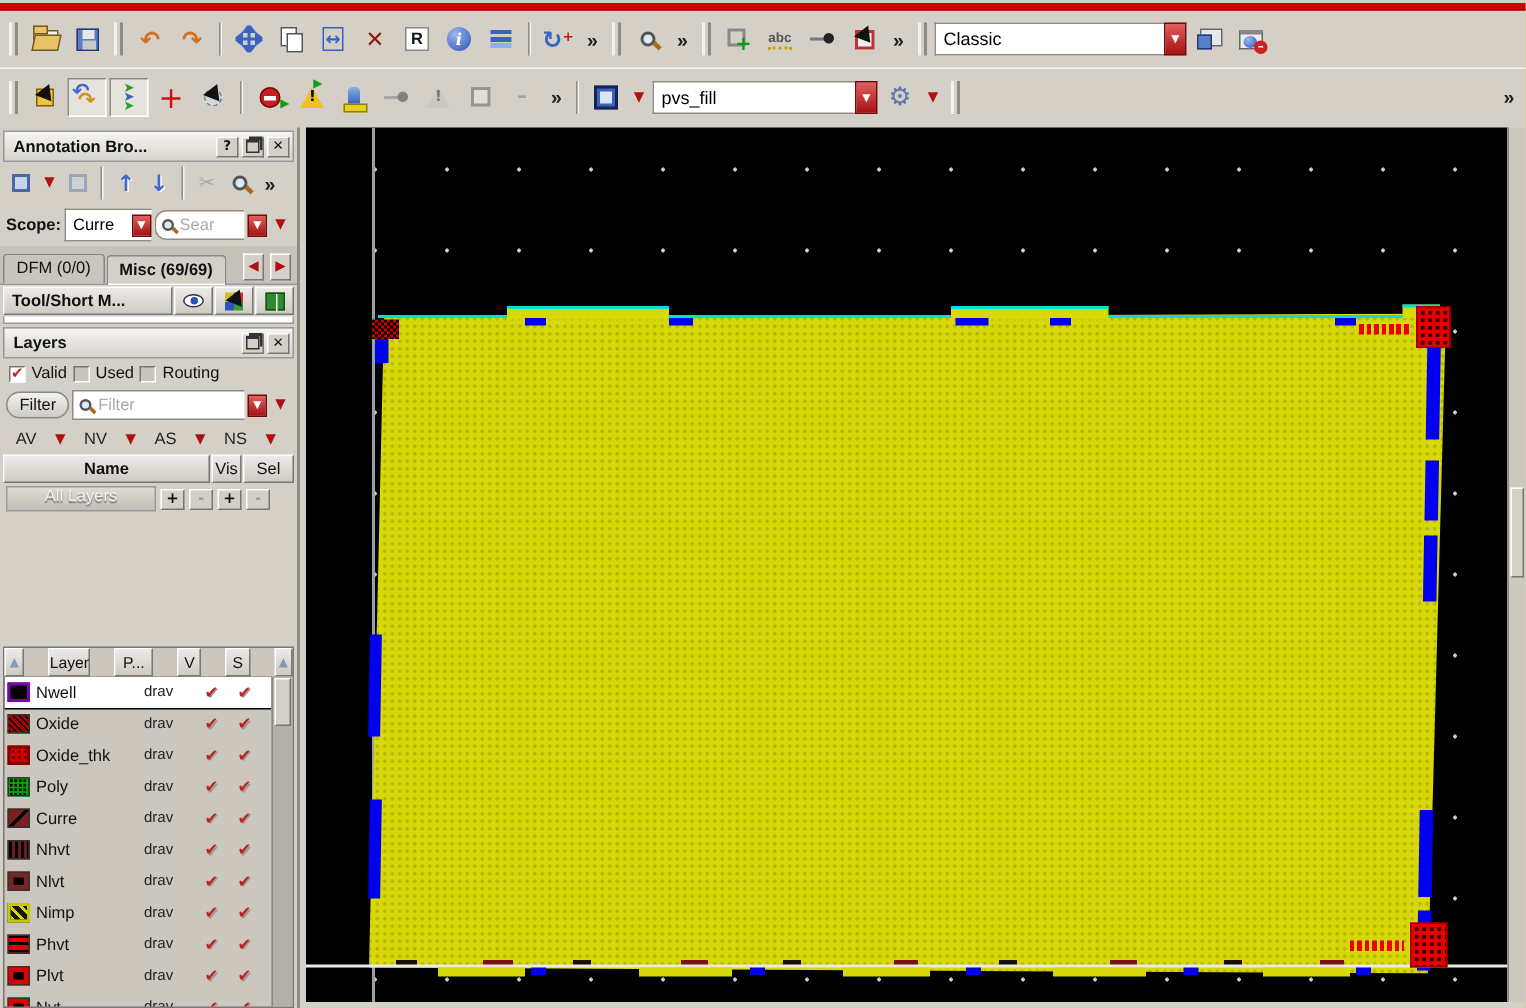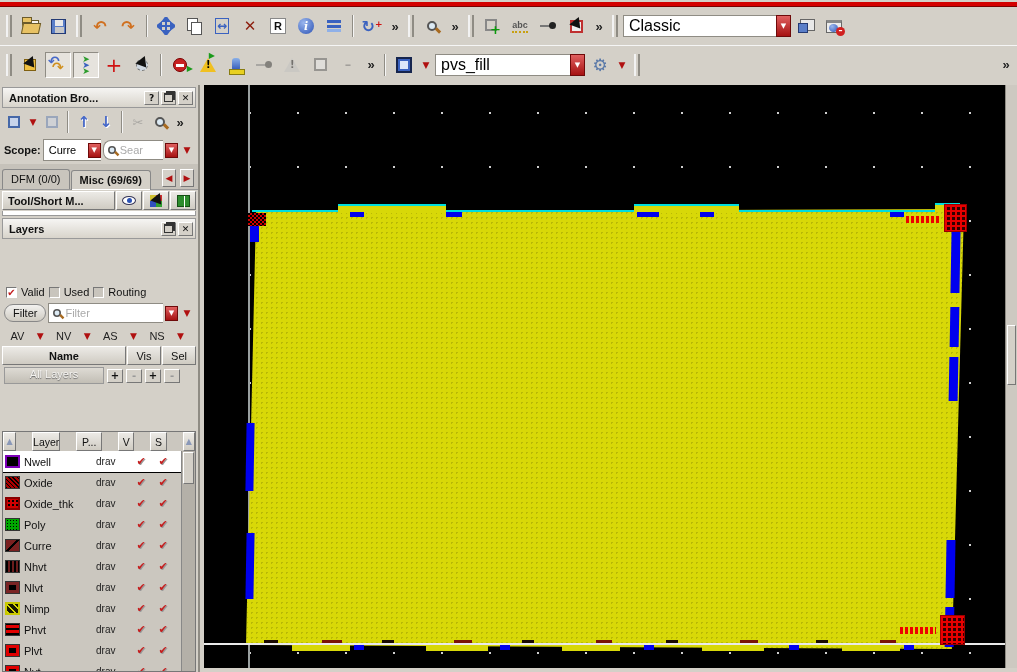--- a/index.html
+++ b/index.html
@@ -13,21 +13,21 @@
   #tb2 { top:45px; height:38px; border-top:1px solid #f5f5f5; }
   .grip { width:6px; height:22px; border-left:2px solid #f2f2f2; border-right:2px solid #8f8c84; margin:0 3px; }
   .vsep { width:2px; height:22px; border-left:1px solid #8f8c84; border-right:1px solid #f5f5f5; margin:0 3px; }
   .btn { width:26px; height:26px; display:flex; align-items:center; justify-content:center; position:relative;
          font-family:"DejaVu Sans", sans-serif; }
   .btn.pressed { background:#e6e3dd; border:1px solid #8f8c84; border-right-color:#fff; border-bottom-color:#fff; }
   .btn.dim { opacity:.45; filter:grayscale(1); }
   .chev { width:16px; height:22px; display:flex; align-items:center; justify-content:center; font-weight:bold; color:#222; }
   .chev::after { content:"\00BB"; font-size:13px; }
   .combo { height:22px; background:#fff; border:1px solid #8f8c84; border-right:none; display:flex; align-items:center; }
-  .combo .cval { flex:1; padding:0 5px; font-size:16px; color:#000; white-space:nowrap; overflow:hidden; }
+  .combo .cval { flex:1; padding:0 5px; font-size:12px; color:#000; white-space:nowrap; overflow:hidden; }
   .dd { width:15px; height:22px; background:linear-gradient(#e06060,#a61212); border:1px solid #6e0a0a;
         display:flex; align-items:center; justify-content:center; flex:none; }
   .dd::after { content:"\25BC"; color:#fff; font-size:7px; font-family:"DejaVu Sans",sans-serif; }
   .ddsmall { width:13px; height:15px; }
   .redarrow { color:#b01010; font-family:"DejaVu Sans",sans-serif; font-size:9px; width:14px; text-align:center; }
   .redarrow::after { content:"\25BC"; }
   .status { display:flex; gap:14px; padding:0 8px; font-size:11px; color:#111; }
 
   
   .g { font-family:"DejaVu Sans",sans-serif; font-weight:bold; }
@@ -102,21 +102,21 @@
   .prow { display:flex; align-items:center; gap:2px; padding:3px 4px; }
   .sicon { width:20px; height:20px; display:flex; align-items:center; justify-content:center; }
   .arrow-up,.arrow-dn { font:bold 15px "DejaVu Sans",sans-serif; color:#4668c8; text-shadow:1px 1px 0 #fff; }
   .tabbar { display:flex; align-items:flex-end; height:26px; background:#c6c2ba; border-bottom:1px solid #999; padding-left:2px; }
   .tab { padding:3px 8px 4px 8px; border:1px solid #888; border-bottom:none; border-radius:3px 3px 0 0; background:#c9c5bd; font-size:11px; margin-right:1px; white-space:nowrap; }
   .tab.active { background:#d4d0c8; font-weight:bold; position:relative; top:1px; box-shadow:0 -1px 0 #fff inset; }
   .tabarrows { margin-left:auto; display:flex; gap:2px; padding:2px; }
   .tabarrows .wbtn { width:14px; height:18px; color:#b01010; }
   .hdrrow { display:flex; gap:1px; padding:1px 2px; }
   .hcell { background:linear-gradient(#eceae6,#cfcbc2); border:1px solid; border-color:#fff #777 #777 #fff; height:19px; display:flex; align-items:center; justify-content:center; font-size:11px; }
-  .chkrow { display:flex; align-items:center; gap:4px; padding:4px 6px 2px 6px;margin-top:43px; }
+  .chkrow { display:flex; align-items:center; gap:4px; padding:4px 6px 2px 6px; }
   .cbox { width:11px; height:11px; background:#fff; border:1px solid; border-color:#777 #fff #fff #777; display:flex; align-items:center; justify-content:center; }
   .cbox.dim { background:#c9c5bd; }
   .cbox.on::before { content:"\2714"; color:#c41f1f; font:bold 10px "DejaVu Sans",sans-serif; }
   .pill { background:linear-gradient(#f2f1ef,#cfcbc2); border:1px solid #888; border-radius:9px; padding:2px 8px; font-size:11px; }
   .searchfield { flex:1; height:20px; background:#fff; border:1px solid #8f8c84; border-right:none; display:flex; align-items:center; gap:3px; padding-left:3px; }
   .ph { color:#aaa; font-size:11px; }
   .swatch { width:16px; height:14px; background:#000; border:2px solid #7d00b8; }
   .quickrow { display:flex; align-items:center; justify-content:space-around; padding:4px 6px; font-size:11px; color:#222; }
   .quickrow span.lab { font-weight:normal; }
   .namehdr { display:flex; gap:1px; padding:0 2px; }
@@ -413,21 +413,21 @@
       <span class="redarrow"></span>
     <span class="lab">NV</span>
       <span class="redarrow"></span>
     <span class="lab">AS</span>
       <span class="redarrow"></span>
     <span class="lab">NS</span>
       <span class="redarrow"></span>
   </div>
   <div class="namehdr">
     <span class="hcell" style="flex:1;font-weight:bold">Name</span>
-    <span class="hcell" style="width:34px">Vis</span>
+    <span class="hcell" style="width:20px">Vis</span>
     <span class="hcell" style="width:34px">Sel</span>
   </div>
   <div class="alrow">
     <span class="albtn">All Layers</span>
     <span class="mini">+</span>
     <span class="mini dim">-</span>
     <span class="mini">+</span>
     <span class="mini dim">-</span>
   </div>
 

